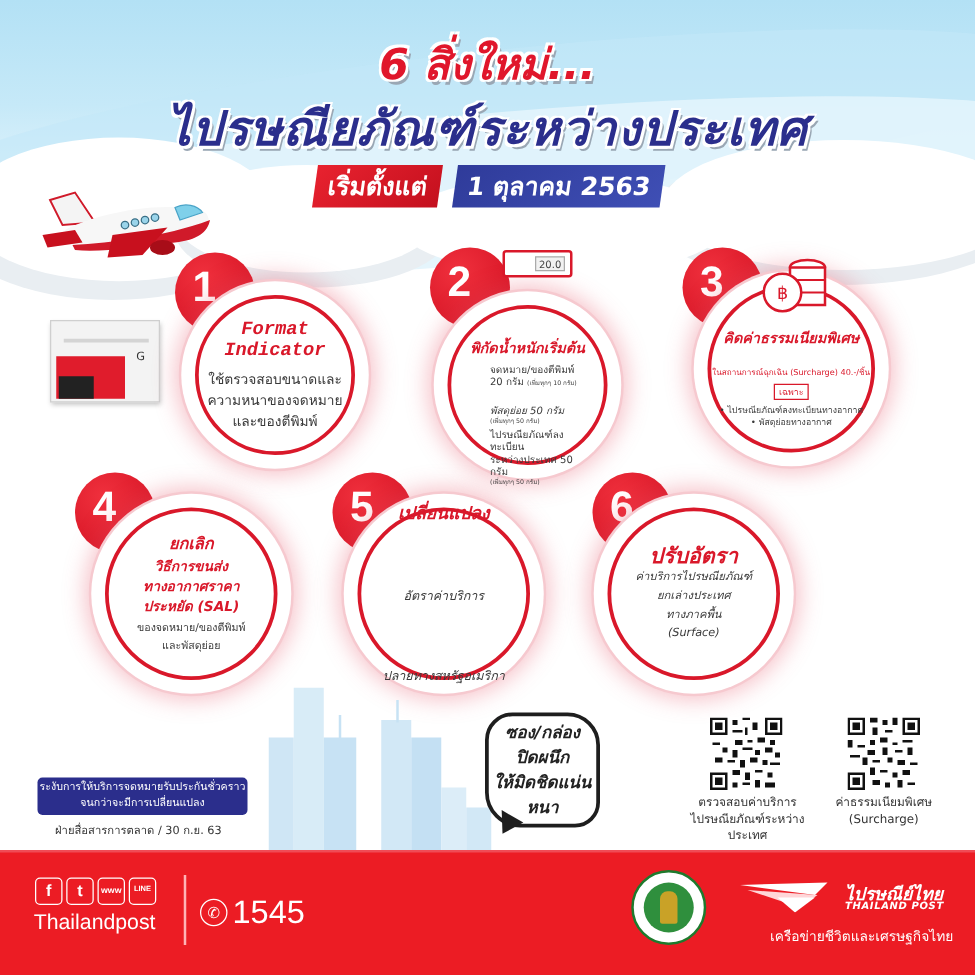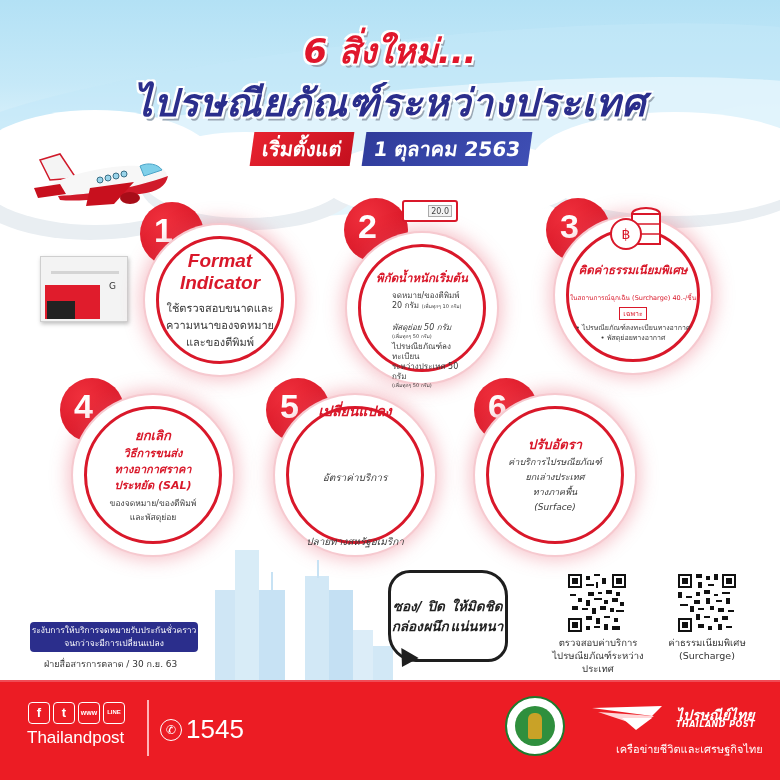--- a/index.html
+++ b/index.html
@@ -73,23 +73,23 @@
     position:absolute; left:40px; top:256px; width:88px; height:66px;
     background:#f3f3f3; border:1px solid #cfcfcf; box-shadow: 1px 2px 4px rgba(0,0,0,.25);
   }
   .laptop .red { position:absolute; left:4px; top:28px; width:55px; height:34px; background:#e01c2c; }
   .laptop .dark { position:absolute; left:6px; top:44px; width:28px; height:18px; background:#222; }
   .laptop .line { position:absolute; left:10px; top:14px; width:68px; height:3px; background:#d4d4d4; }
   .laptop .g { position:absolute; left:68px; top:24px; font-size:9px; color:#333; }
 
   
   .speech {
-    position:absolute; left:388px; top:570px; width:120px; height:92px;
+    position:absolute; left:388px; top:570px; width:92px; height:92px;
     border:3px solid #1e1e1e; border-radius:22px 26px 20px 28px; background:#fff;
-    display:flex; flex-direction:row; align-items:center; justify-content:center;
+    display:flex; flex-direction:column; align-items:center; justify-content:center;
     font-style:italic; font-weight:bold; font-size:13.5px; color:#222; line-height:20px; text-align:center;
   }
   .speech-tail {
     position:absolute; left:396px; top:652px; width:0; height:0;
     border-left:10px solid transparent; border-right:10px solid transparent; border-top:16px solid #1e1e1e;
     transform: rotate(30deg);
   }
 
   .qr { position:absolute; width:58px; height:58px; background:#fff; }
   .qr svg { width:58px; height:58px; display:block; }
@@ -169,21 +169,21 @@
 <div class="item">
   <div class="laptop">
     <div class="line"></div>
     <div class="red"></div>
     <div class="dark"></div>
     <div class="g">G</div>
   </div>
   <div class="num-bubble" style="left:140px;top:202px;">1</div>
   <div class="ring" style="left:150px;top:230px;width:140px;height:140px;">
     <div class="ring-inner" style="width:128px;height:128px;">
-      <div class="h-red" style="font-size:19px;margin-bottom:6px;font-family:Liberation Sans, sans-serif;">Format Indicator</div>
+      <div class="h-red" style="font-size:15px;margin-bottom:6px;font-family:Liberation Mono, monospace;">Format Indicator</div>
       <div class="t-dark" style="font-size:11px;line-height:17px;">ใช้ตรวจสอบขนาดและ</div>
       <div class="t-dark" style="font-size:11px;line-height:17px;">ความหนาของจดหมาย</div>
       <div class="t-dark" style="font-size:11px;line-height:17px;">และของตีพิมพ์</div>
     </div>
   </div>
 </div>
 
 <div class="item">
   <div class="num-bubble" style="left:344px;top:198px;">2</div>
   <div class="ring" style="left:352px;top:238px;width:140px;height:140px;">
@@ -248,21 +248,21 @@
       <div class="t-dark" style="font-size:10px;line-height:16px;font-style:italic;">อัตราค่าบริการ</div>
       <div class="t-dark" style="font-size:10px;line-height:16px;font-style:italic;">ปลายทางสหรัฐอเมริกา</div>
     </div>
   </div>
 </div>
 
 <div class="item">
   <div class="num-bubble" style="left:474px;top:378px;">6</div>
   <div class="ring" style="left:480px;top:400px;width:150px;height:150px;">
     <div class="ring-inner" style="width:138px;height:138px;">
-      <div class="h-red" style="font-size:13px;line-height:20px;">ปรับอัตรา</div>
+      <div class="h-red" style="font-size:17px;line-height:20px;">ปรับอัตรา</div>
       <div class="t-dark" style="font-size:9px;line-height:15px;font-style:italic;">ค่าบริการไปรษณียภัณฑ์</div>
       <div class="t-dark" style="font-size:9px;line-height:15px;font-style:italic;">ยกเล่างประเทศ</div>
       <div class="t-dark" style="font-size:9px;line-height:15px;font-style:italic;">ทางภาคพื้น</div>
       <div class="t-dark" style="font-size:9px;line-height:15px;font-style:italic;">(Surface)</div>
     </div>
   </div>
 </div>
 
 <svg class="city" viewBox="0 0 200 130">
   <rect x="10" y="40" width="20" height="90" fill="#cfe6f5"></rect>

